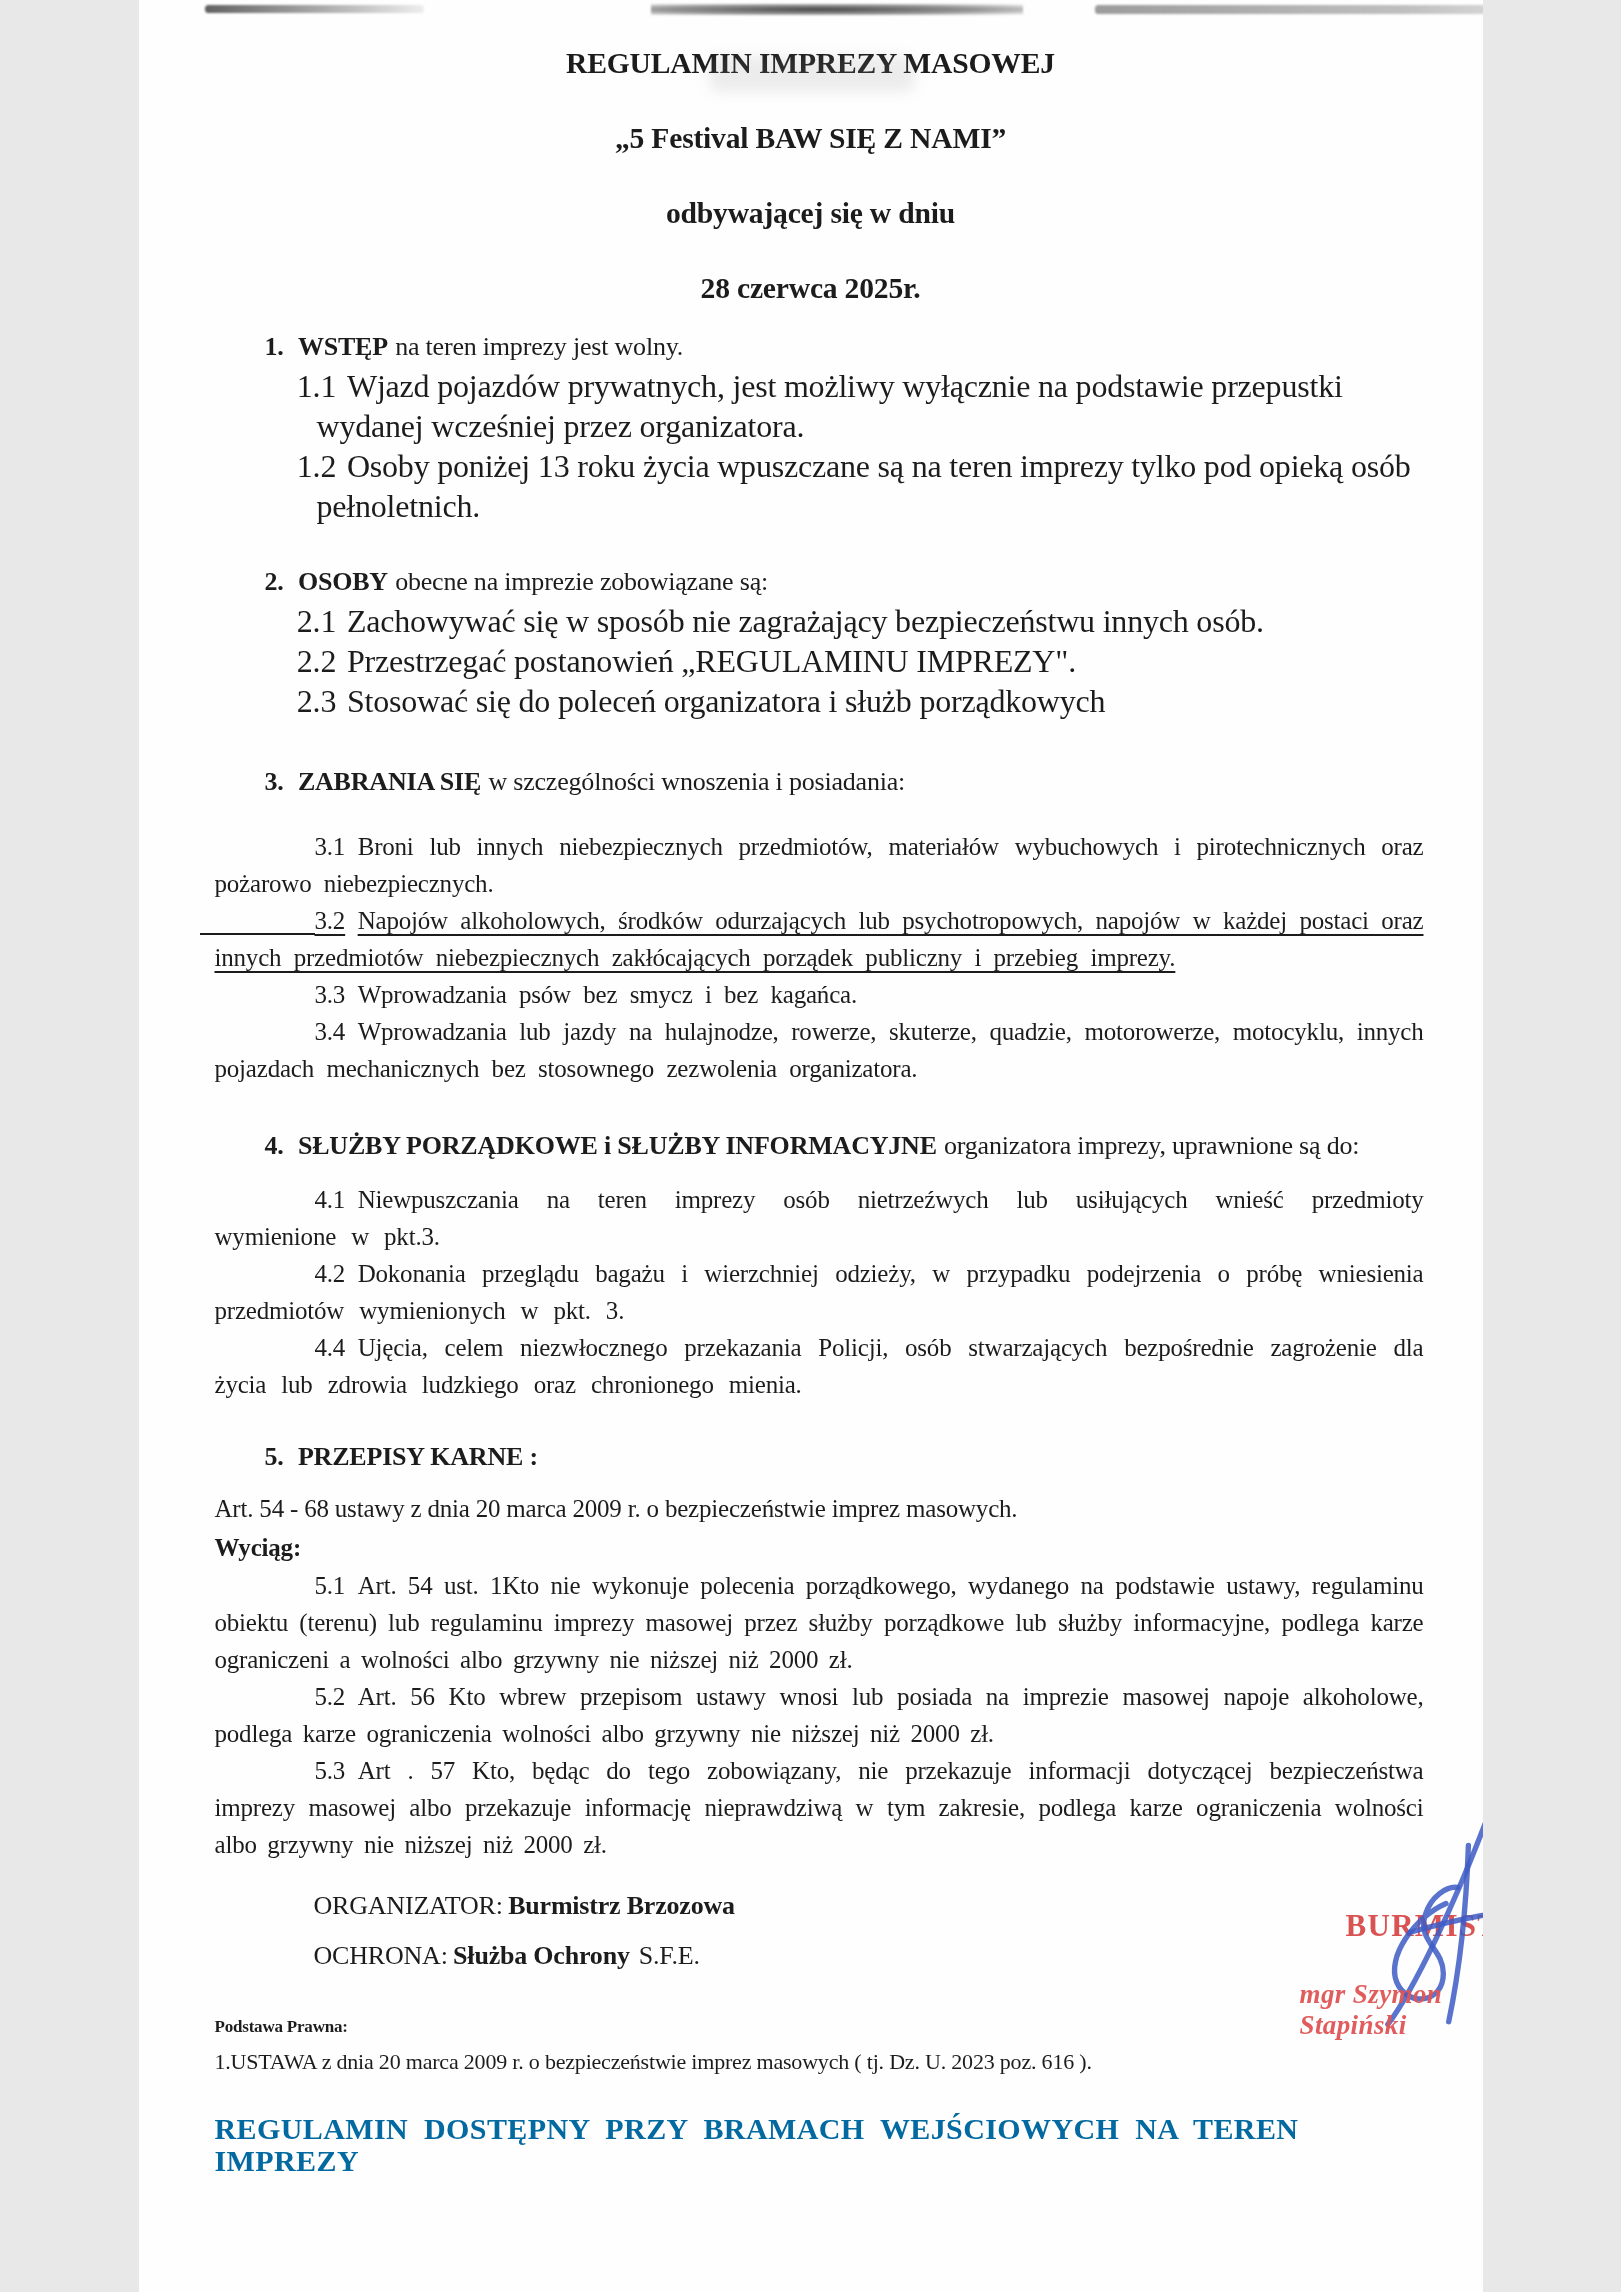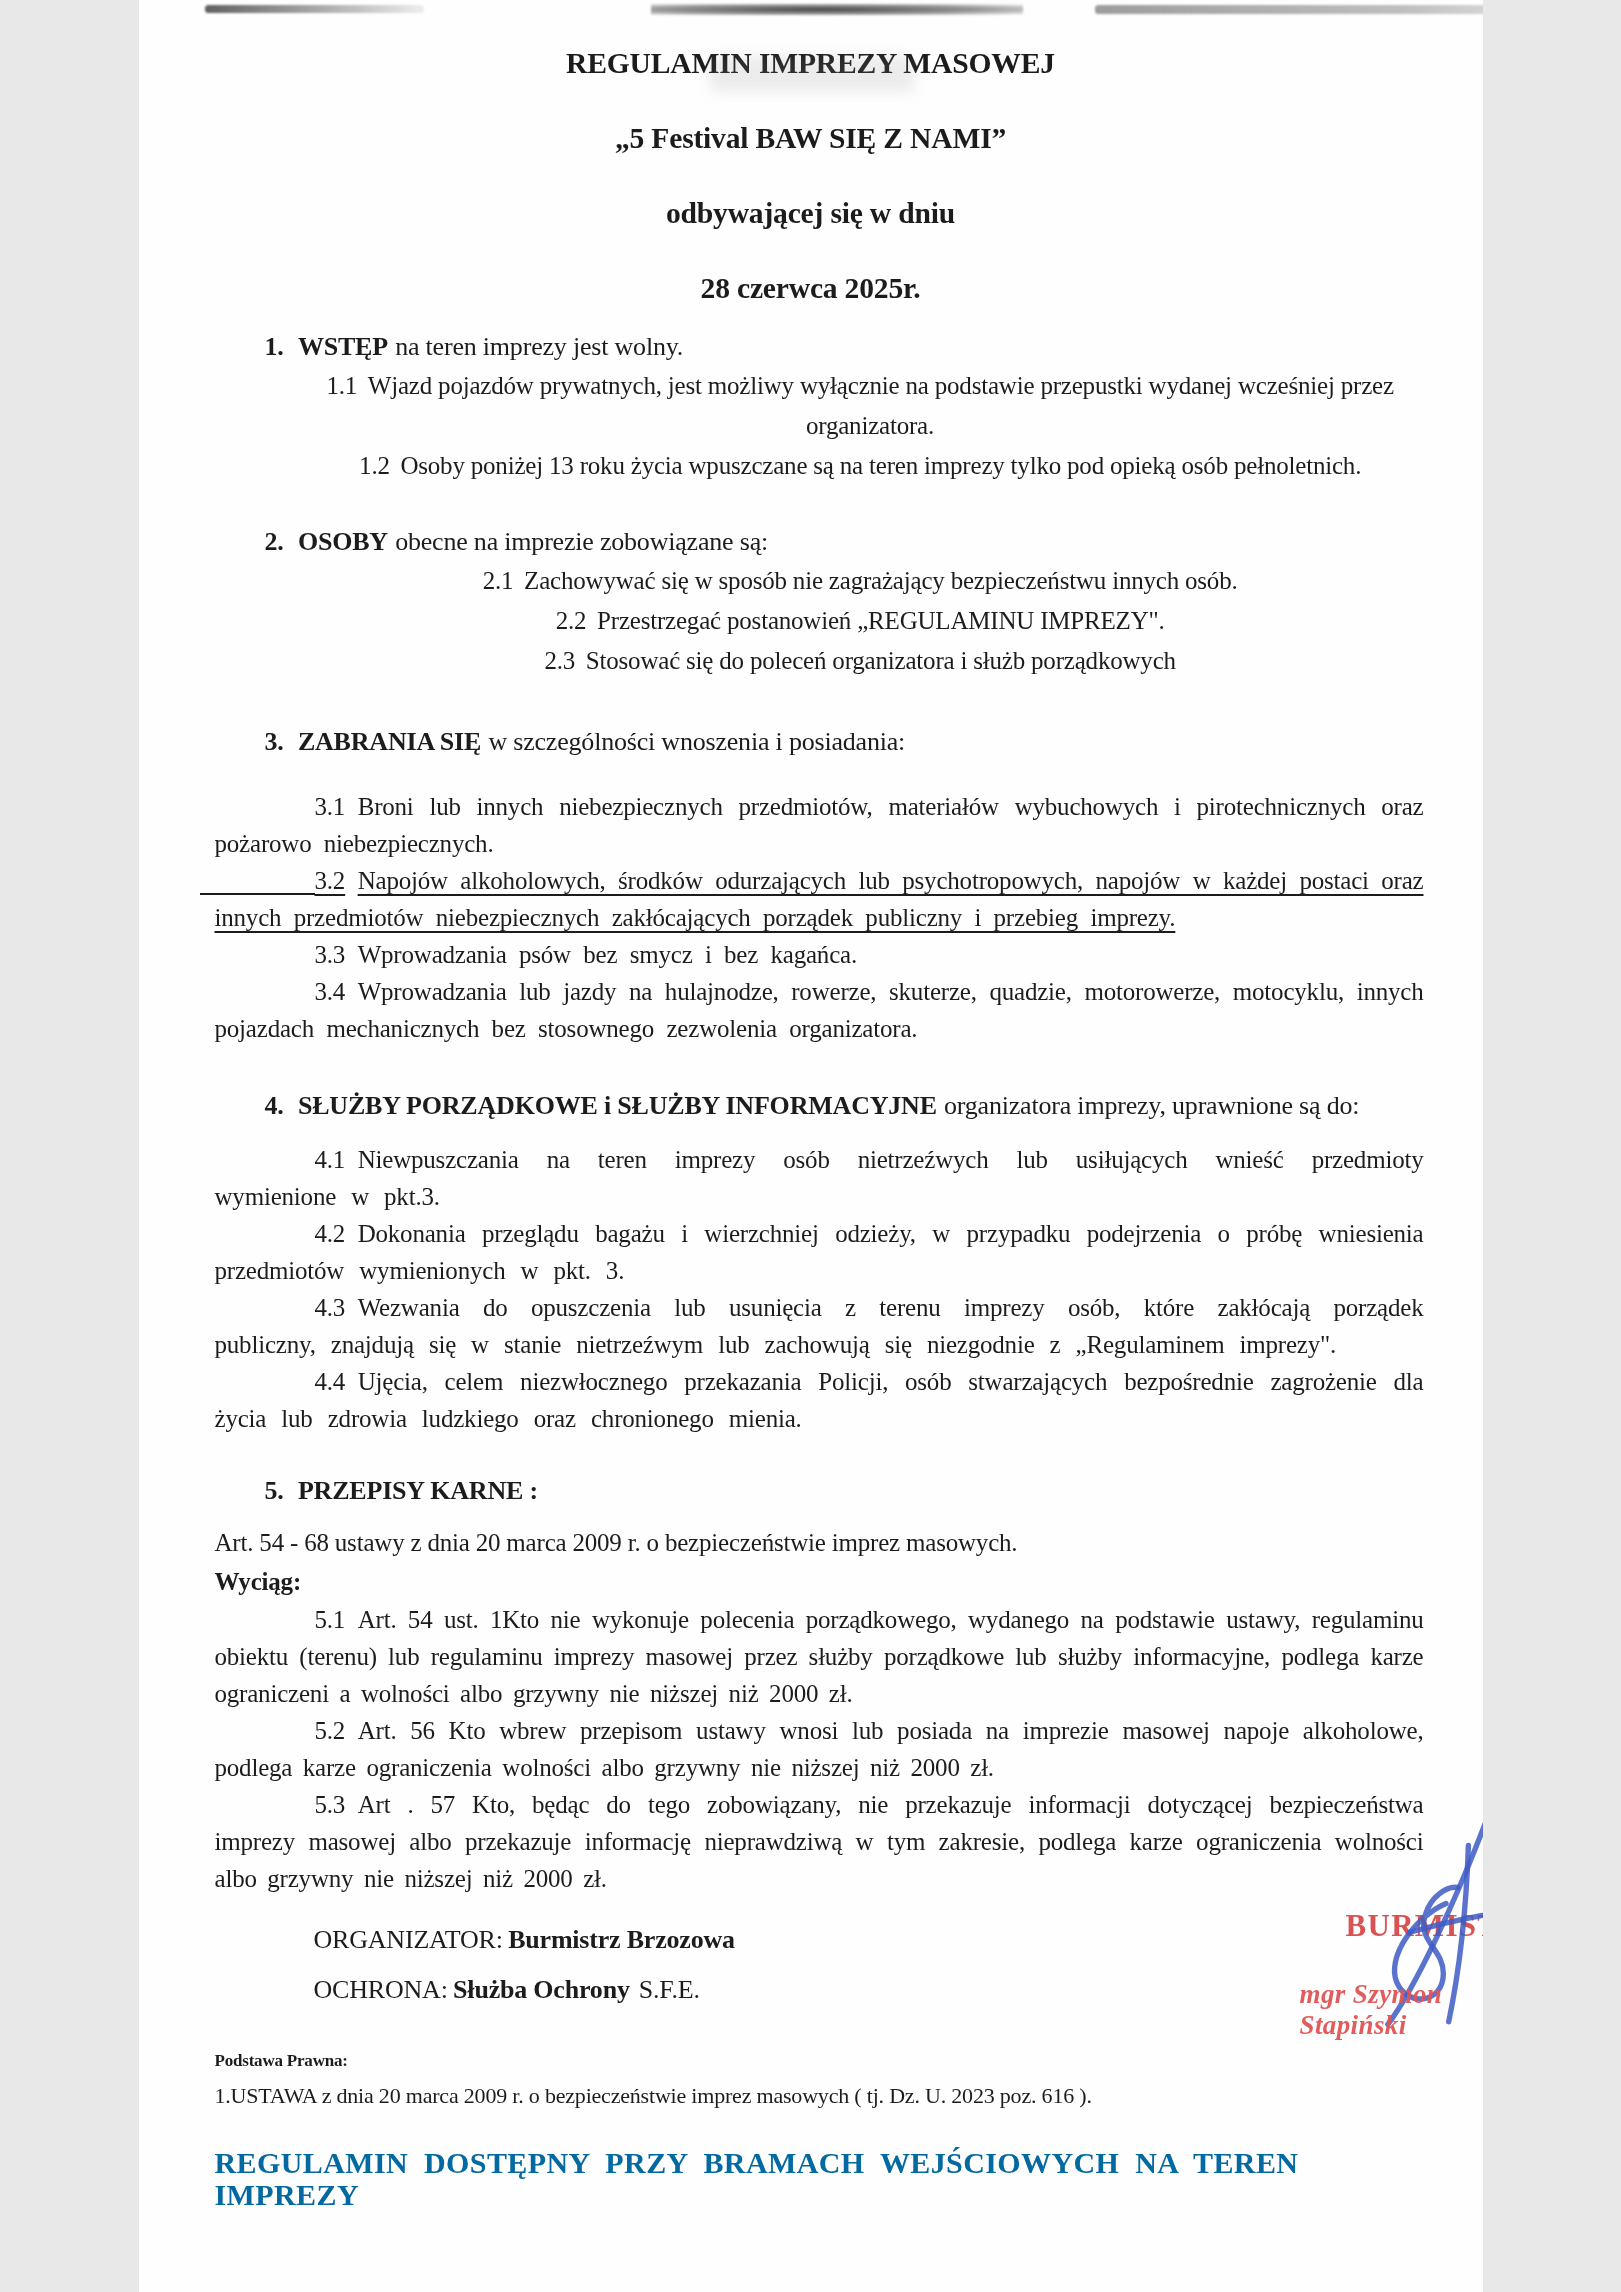--- a/index.html
+++ b/index.html
@@ -41,21 +41,21 @@
   .sec-head .snum   { font-weight:bold; margin-left:50px; margin-right:14.3px; }
   .sec-head .slabel { font-weight:bold; }
   .sec-head .srest  { margin-left:7.2px; }
 
   .mt-s1 { margin-top:23px; }
   .mt-s2 { margin-top:36px; }
   .mt-s3 { margin-top:41px; }
   .mt-s4 { margin-top:39px; }
   .mt-s5 { margin-top:34px;font-family:Liberation Serif, serif; }
 
-  .sublist { font-size:25px; line-height:40px;text-align:center; }
+  .sublist { font-size:32px; line-height:40px; }
   .sublist .li { padding-left:102px; text-indent:-19.7px; }
   .inum { margin-right:10.7px; }
 
   .paras { margin-top:27px; }
   .paras-4 { margin-top:16px; }
   .para {
     position:relative;
     font-size:25px; line-height:37px;
     text-align:justify;
     text-indent:100px;
@@ -153,21 +153,20 @@
       <p class="para"><span class="pnum">3.3</span><span>Wprowadzania psów bez smycz i bez kagańca.</span></p>
       <p class="para"><span class="pnum">3.4</span><span>Wprowadzania lub jazdy na hulajnodze, rowerze, skuterze, quadzie, motorowerze, motocyklu, innych pojazdach mechanicznych bez stosownego zezwolenia organizatora.</span></p>
     </div>
 
     <div class="sec-head mt-s4">
       <span class="snum">4.</span><span class="slabel">SŁUŻBY PORZĄDKOWE i SŁUŻBY INFORMACYJNE</span><span class="srest">organizatora imprezy, uprawnione są do:</span>
     </div>
     <div class="paras paras-4 s4-space">
       <p class="para"><span class="pnum">4.1</span><span>Niewpuszczania na teren imprezy osób nietrzeźwych lub usiłujących wnieść przedmioty wymienione w pkt.3.</span></p>
       <p class="para"><span class="pnum">4.2</span><span>Dokonania przeglądu bagażu i wierzchniej odzieży, w przypadku podejrzenia o próbę wniesienia przedmiotów wymienionych w pkt. 3.</span></p>
-      <p class="para"><span class="pnum">4.3</span><span>Wezwania do opuszczenia lub usunięcia z terenu imprezy osób, które zakłócają porządek publiczny, znajdują się w stanie nietrzeźwym lub zachowują się niezgodnie z „Regulaminem imprezy".</span></p>
       <p class="para"><span class="pnum">4.4</span><span>Ujęcia, celem niezwłocznego przekazania Policji, osób stwarzających bezpośrednie zagrożenie dla życia lub zdrowia ludzkiego oraz chronionego mienia.</span></p>
     </div>
 
     <div class="sec-head mt-s5">
       <span class="snum">5.</span><span class="slabel">PRZEPISY KARNE :</span>
     </div>
     <div class="basis">Art. 54 - 68 ustawy z dnia 20 marca 2009 r. o bezpieczeństwie imprez masowych.</div>
     <div class="wyciag">Wyciąg:</div>
     <div class="s5-space">
       <p class="para"><span class="pnum">5.1</span><span>Art. 54 ust. 1Kto nie wykonuje polecenia porządkowego, wydanego na podstawie ustawy, regulaminu obiektu (terenu) lub regulaminu imprezy masowej przez służby porządkowe lub służby informacyjne, podlega karze ograniczeni a wolności albo grzywny nie niższej niż 2000 zł.</span></p>

